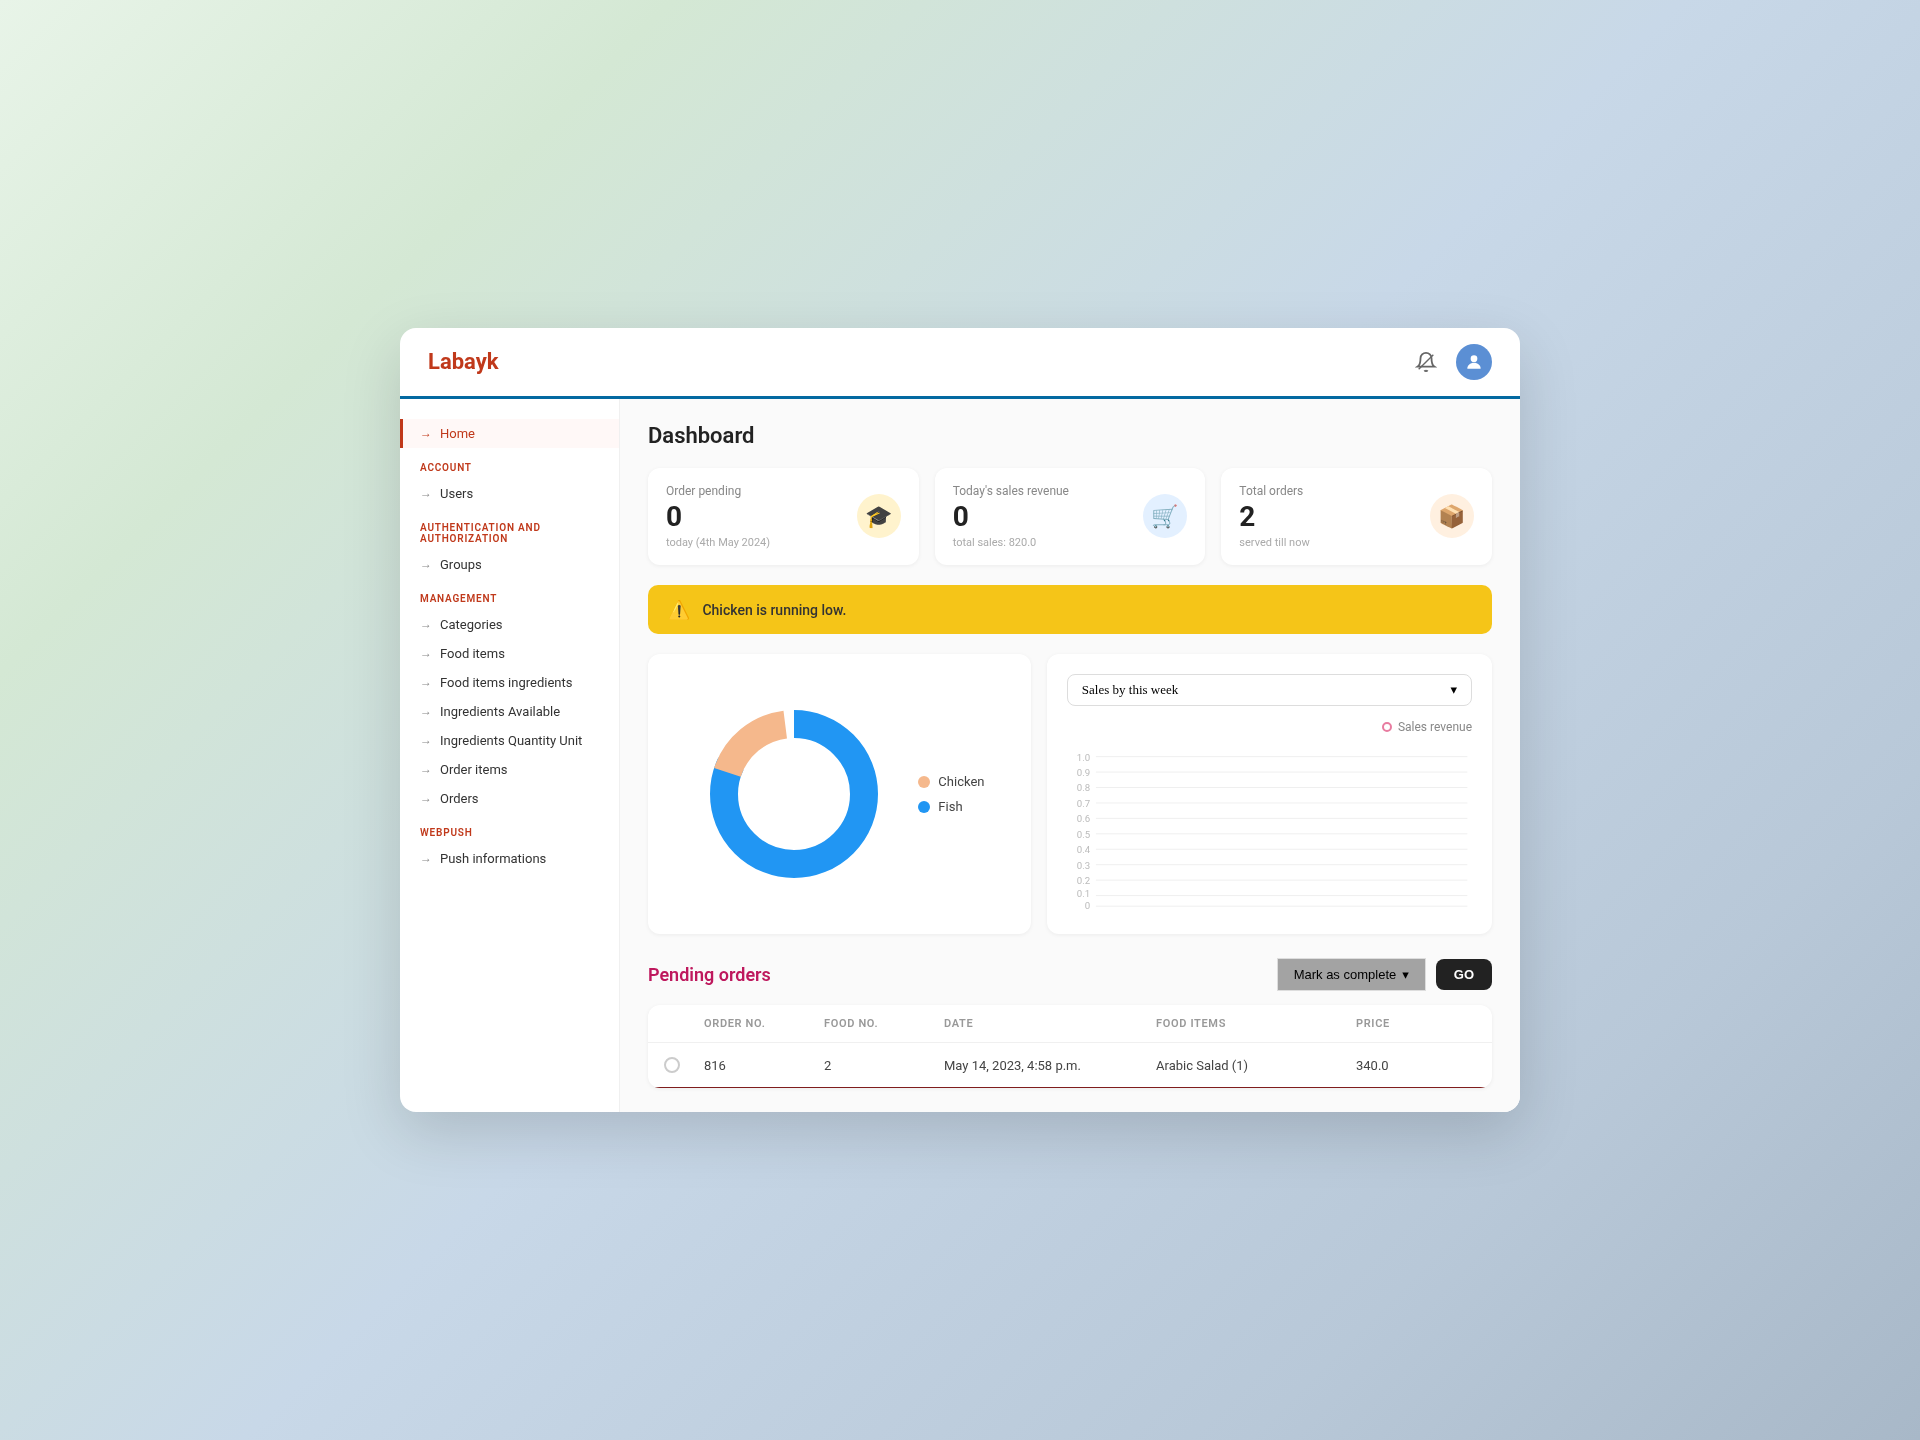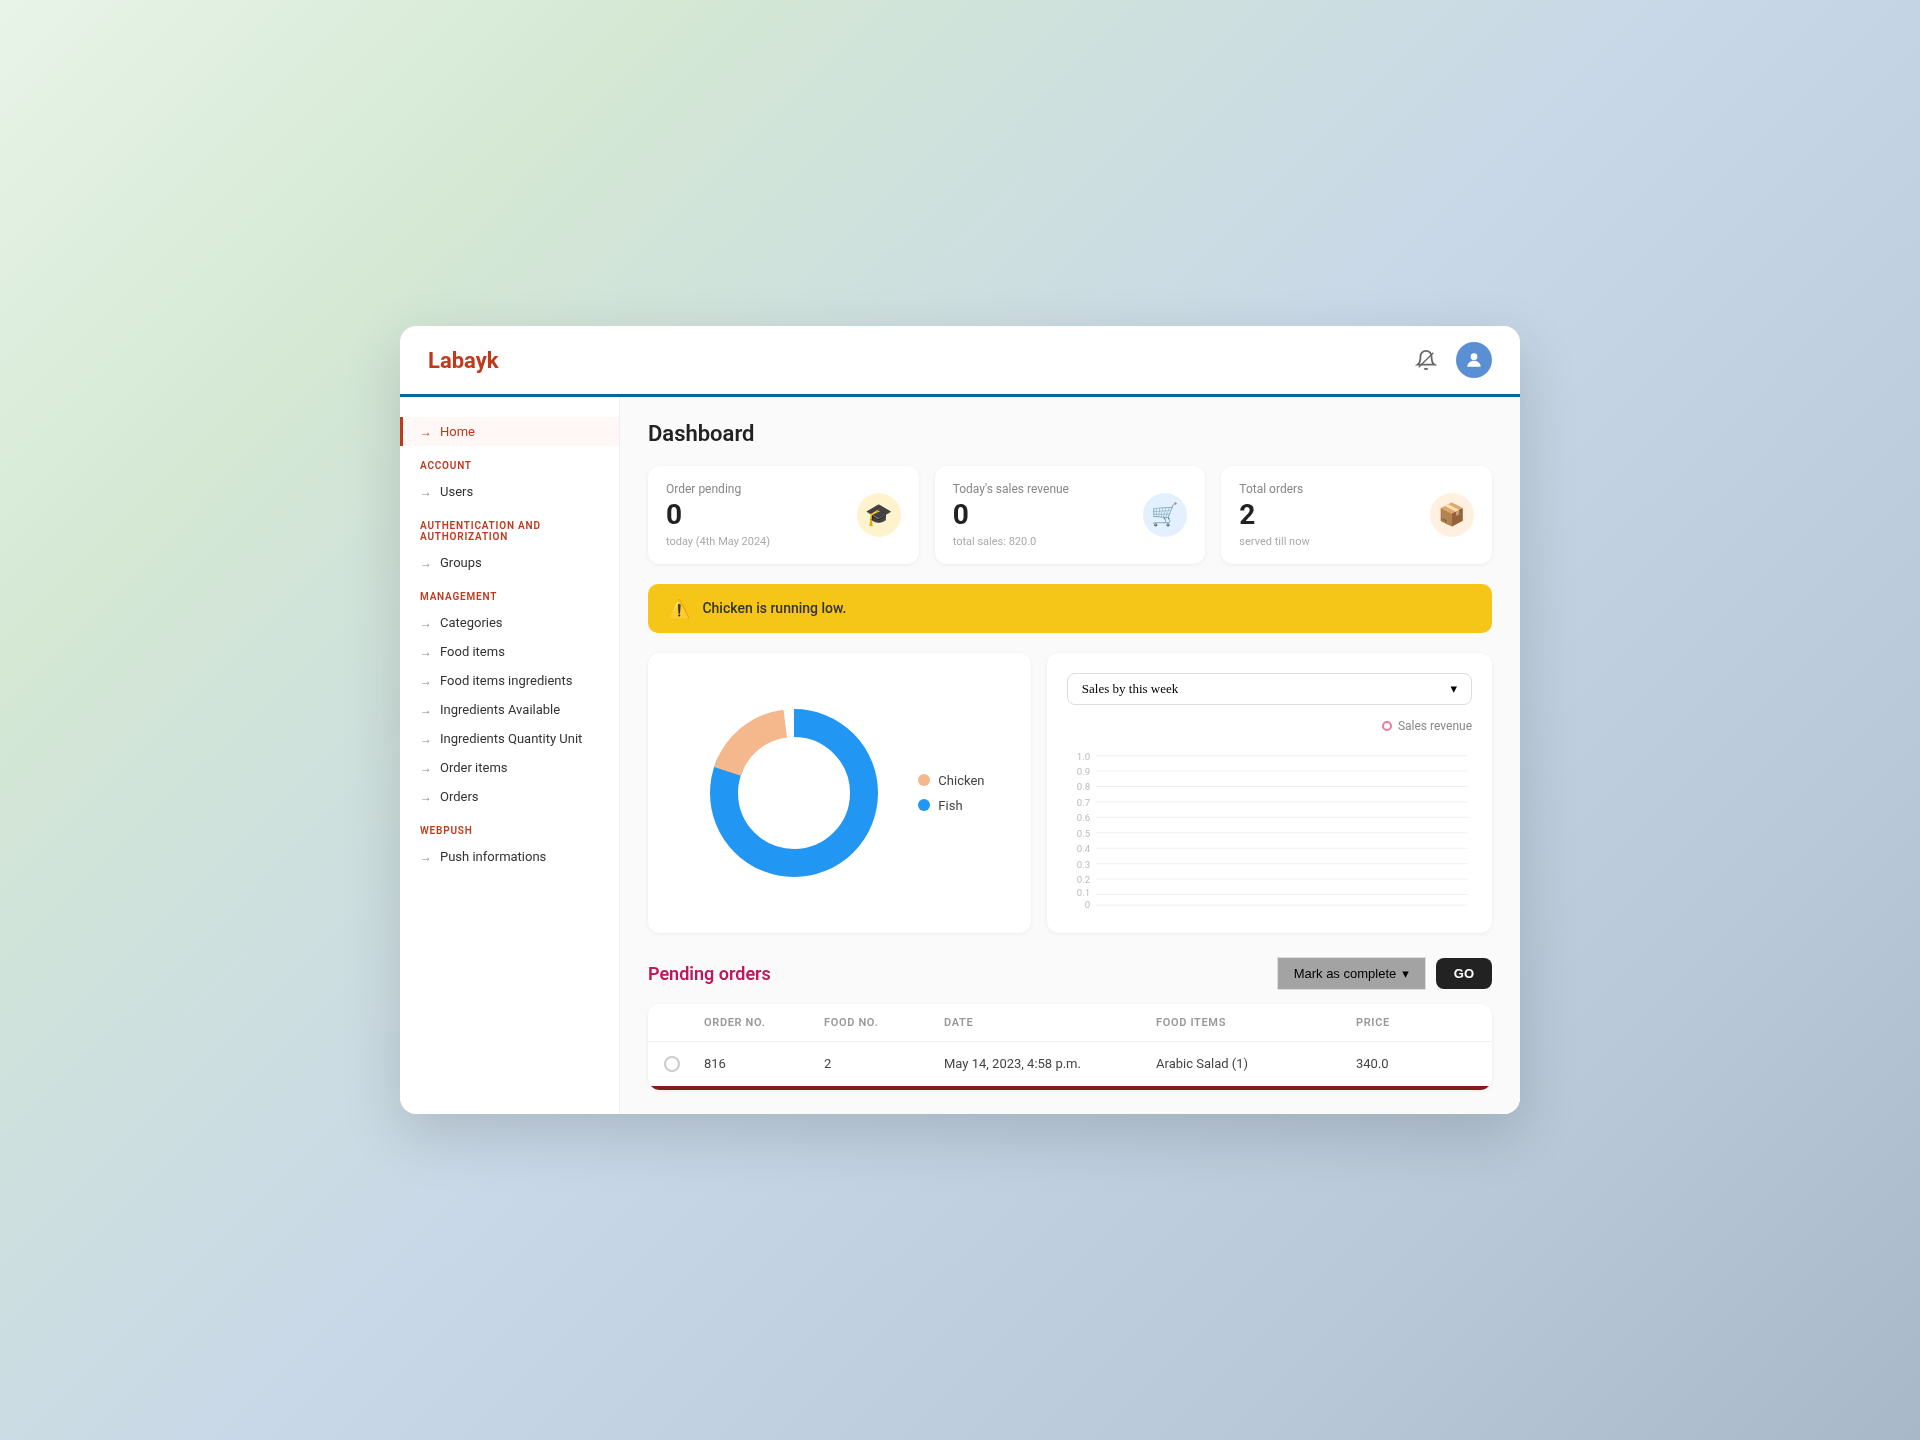--- a/index.html
+++ b/index.html
@@ -315,21 +315,21 @@
       border-bottom: 1px solid #f0f0f0;
       font-size: 11px;
       font-weight: 600;
       color: #999;
       letter-spacing: 0.06em;
     }
     .table-row {
       display: grid;
       grid-template-columns: 40px 120px 120px 1fr 200px 120px;
       padding: 14px 16px;
-      border-bottom: 4px solid #7f1d1d;
+      border-bottom: 1px solid #7f1d1d;
       font-size: 13px;
       color: #444;
       align-items: center;
     }
     .row-checkbox {
       width: 16px;
       height: 16px;
       border: 2px solid #ccc;
       border-radius: 50%;
     }

